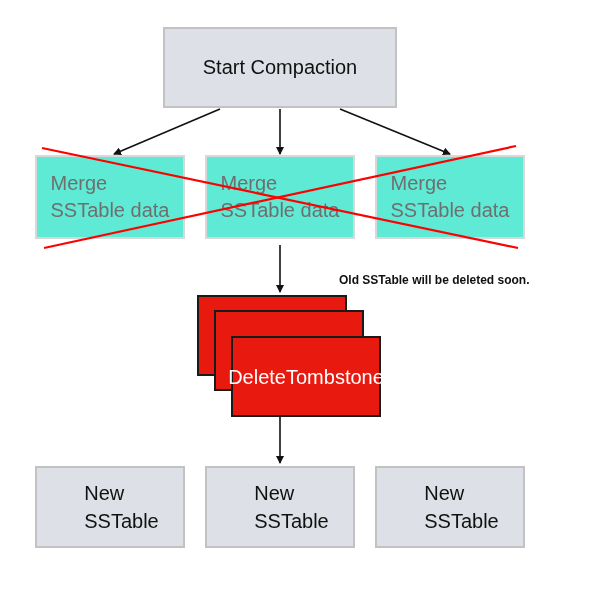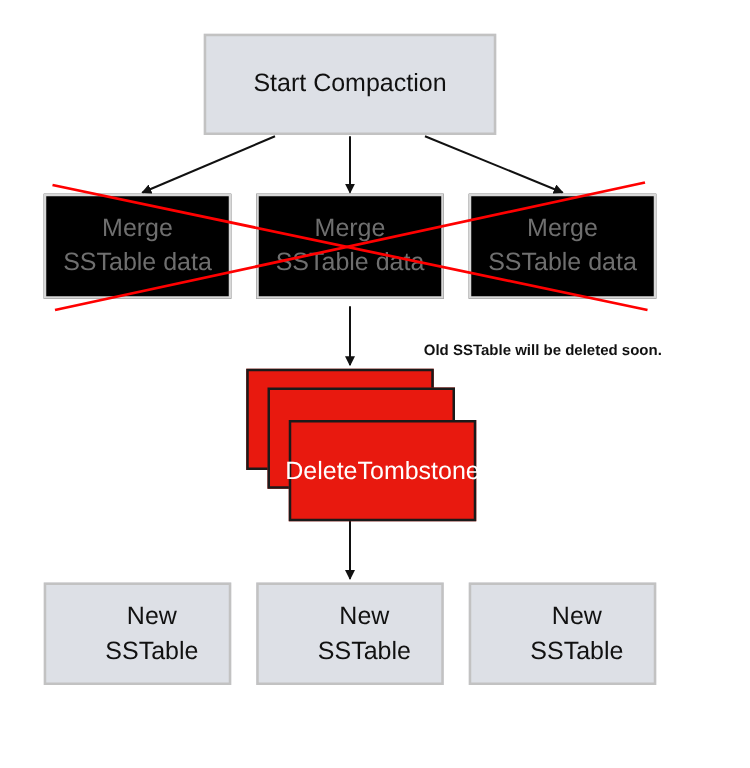--- a/index.html
+++ b/index.html
@@ -2,23 +2,23 @@
 <html><head>
   <meta charset="utf-8">
   <style>
     html, body { margin: 0; padding: 0; background: #ffffff; }
     body { width: 600px; height: 614px; position: relative; overflow: hidden;
            font-family: "Liberation Sans", sans-serif; }
     .box {
       position: absolute; box-sizing: border-box;
       background: #dde0e6; border: 2px solid #c2c2c2;
       display: flex; align-items: center; justify-content: center;
-      text-align: center; color: #111;
+      text-align: left; color: #111;
     }
-    .box.faded { background: #000000; border-color: #d8d8d8; color: #6f6f6f; }
+    .box.faded { background: #5eead4; border-color: #d8d8d8; color: #6f6f6f; }
     .box span { display: block; }
     .start { left: 163px; top: 27px; width: 234px; height: 81px; font-size: 20px; }
     .merge { top: 155px; width: 150px; height: 84px; font-size: 20px; line-height: 27px; }
     .newt { top: 466px; width: 150px; height: 82px; font-size: 20px; line-height: 28px; padding-left: 23px; }
     .card {
       position: absolute; box-sizing: border-box; width: 150px; height: 81px;
       background: #e8190f; border: 2px solid #1a1a1a;
     }
     .card.front { display: flex; align-items: center; justify-content: center;
       text-align: center; color: #ffffff; font-size: 20px; line-height: 28px; margin-top: 12px; }

